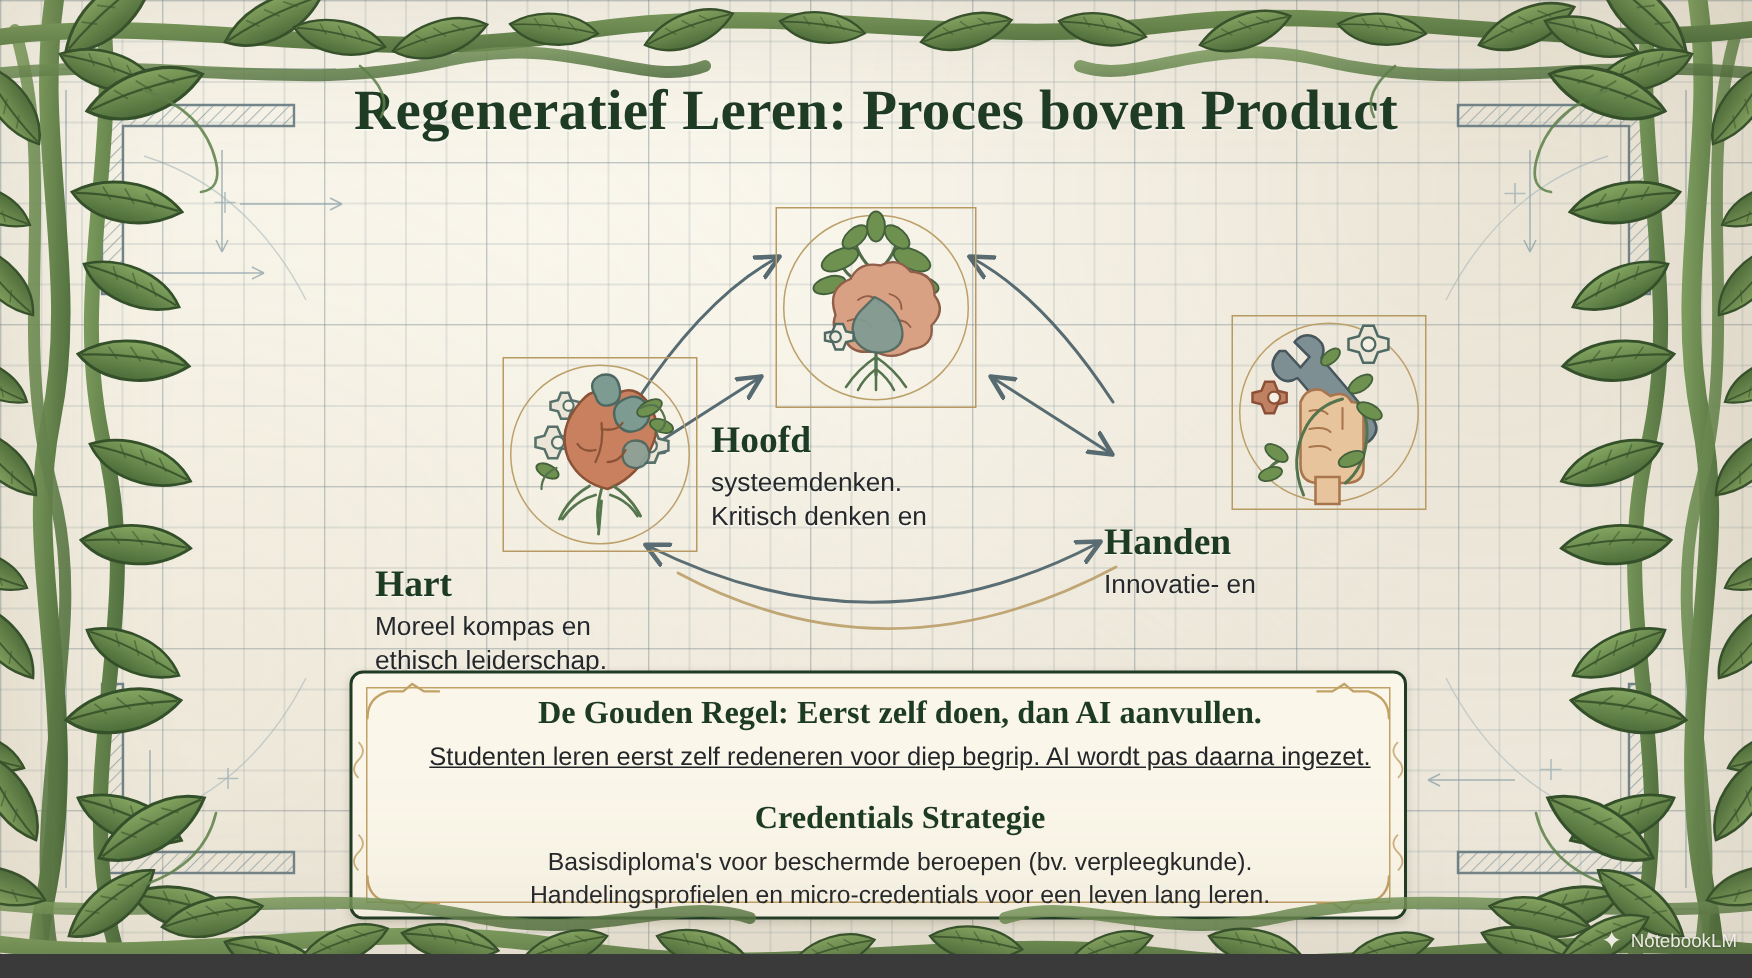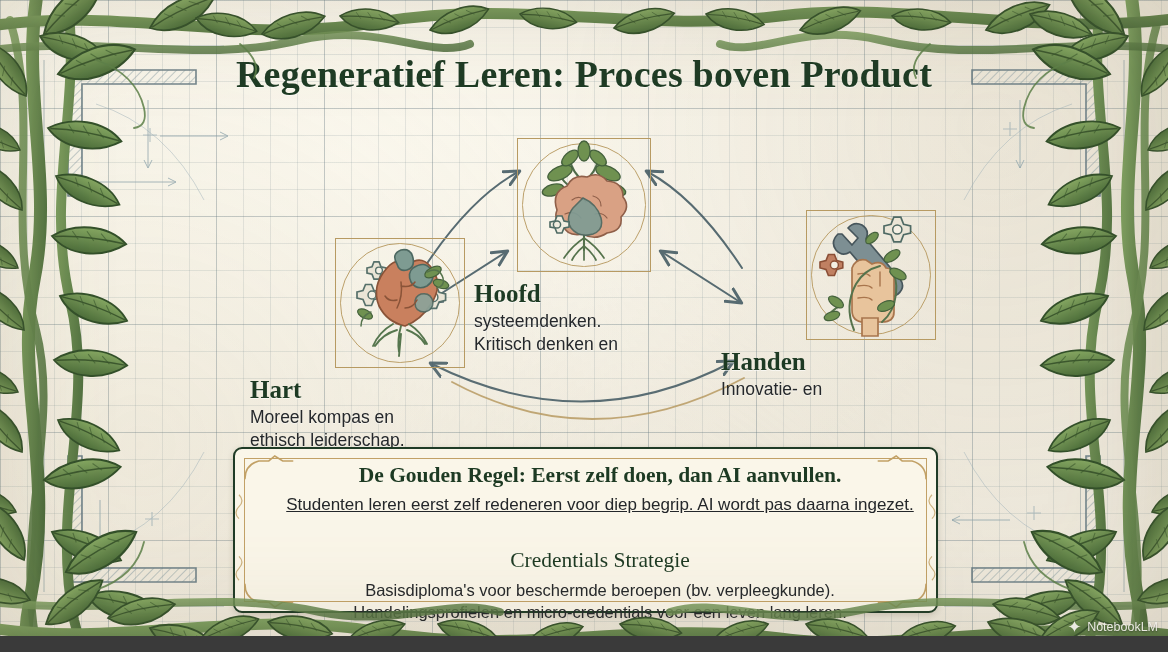--- a/index.html
+++ b/index.html
@@ -90,21 +90,21 @@
   .icon-box .frame-ci{
     position:absolute; left:4%; top:4%; width:92%; height:92%;
     border:1.4px solid #bca06a; border-radius:50%;
   }
   .icon-box svg{ position:absolute; inset:0; }
 
   #node-hoofd{ left:474px; top:138px; width:220px; }
   #node-hoofd .icon-box{ width:134px; height:134px; }
   #node-hart{ left:250px; top:238px; width:300px; }
   #node-hart .icon-box{ width:130px; height:130px; }
-  #node-handen{ left:721px; top:210px; width:300px; }
+  #node-handen{ left:736px; top:210px; width:300px; }
   #node-handen .icon-box{ width:130px; height:130px; }
 
   .cap-wrap{ margin-top:9px; }
 
   
   #panel{
     position:absolute;
     left:233px; top:447px; width:705px; height:166px;
     background:#faf6e9;
     border:2.6px solid #1f3b26;
@@ -128,22 +128,22 @@
     font-weight:bold; font-size:21.5px;
     color:#1d3a23; line-height:1.2;
   }
   .rule-sub{
     font-family:"Liberation Sans", sans-serif;
     font-size:17px; color:#24272a;
     margin-top:5px; line-height:1.3;text-decoration:underline;
   }
   .cred-head{
     font-family:"Liberation Serif", serif;
-    font-weight:normal; font-size:21.5px;
-    color:#1d3a23; margin-top:32px; line-height:1.2;
+    font-weight:bold; font-size:21.5px;
+    color:#1d3a23; margin-top:17px; line-height:1.2;
   }
   .cred-line{
     font-family:"Liberation Sans", sans-serif;
     font-size:16.5px; color:#24272a;
     line-height:1.38;
   }
   .cred-line.first{ margin-top:5px; }
 
   
   #watermark{

